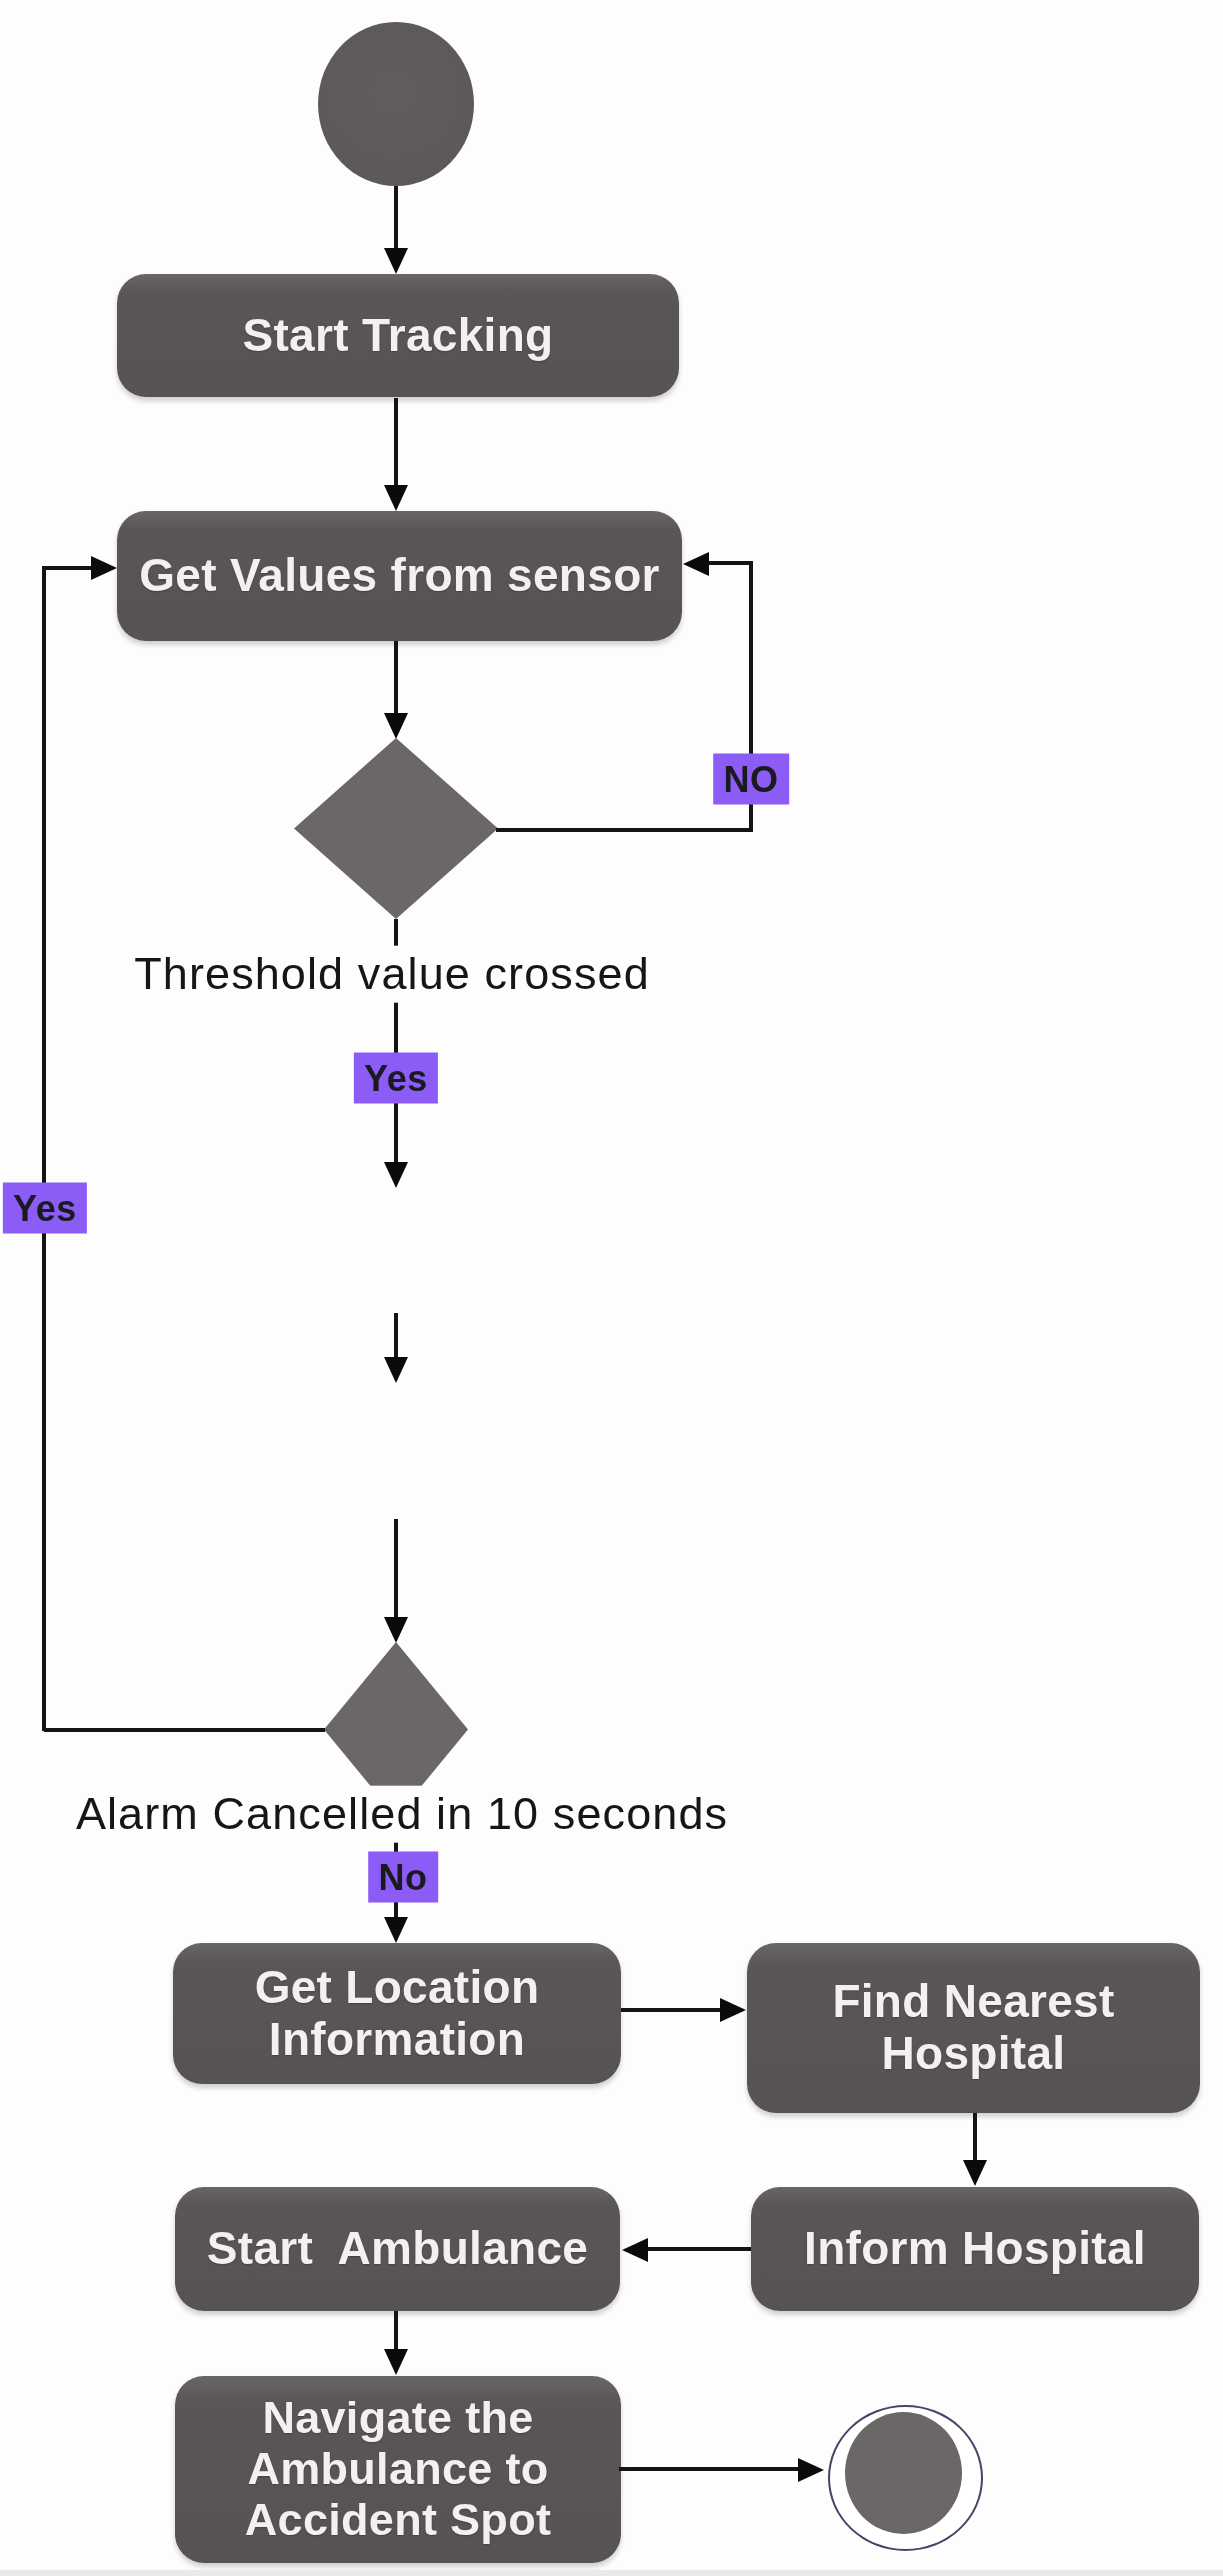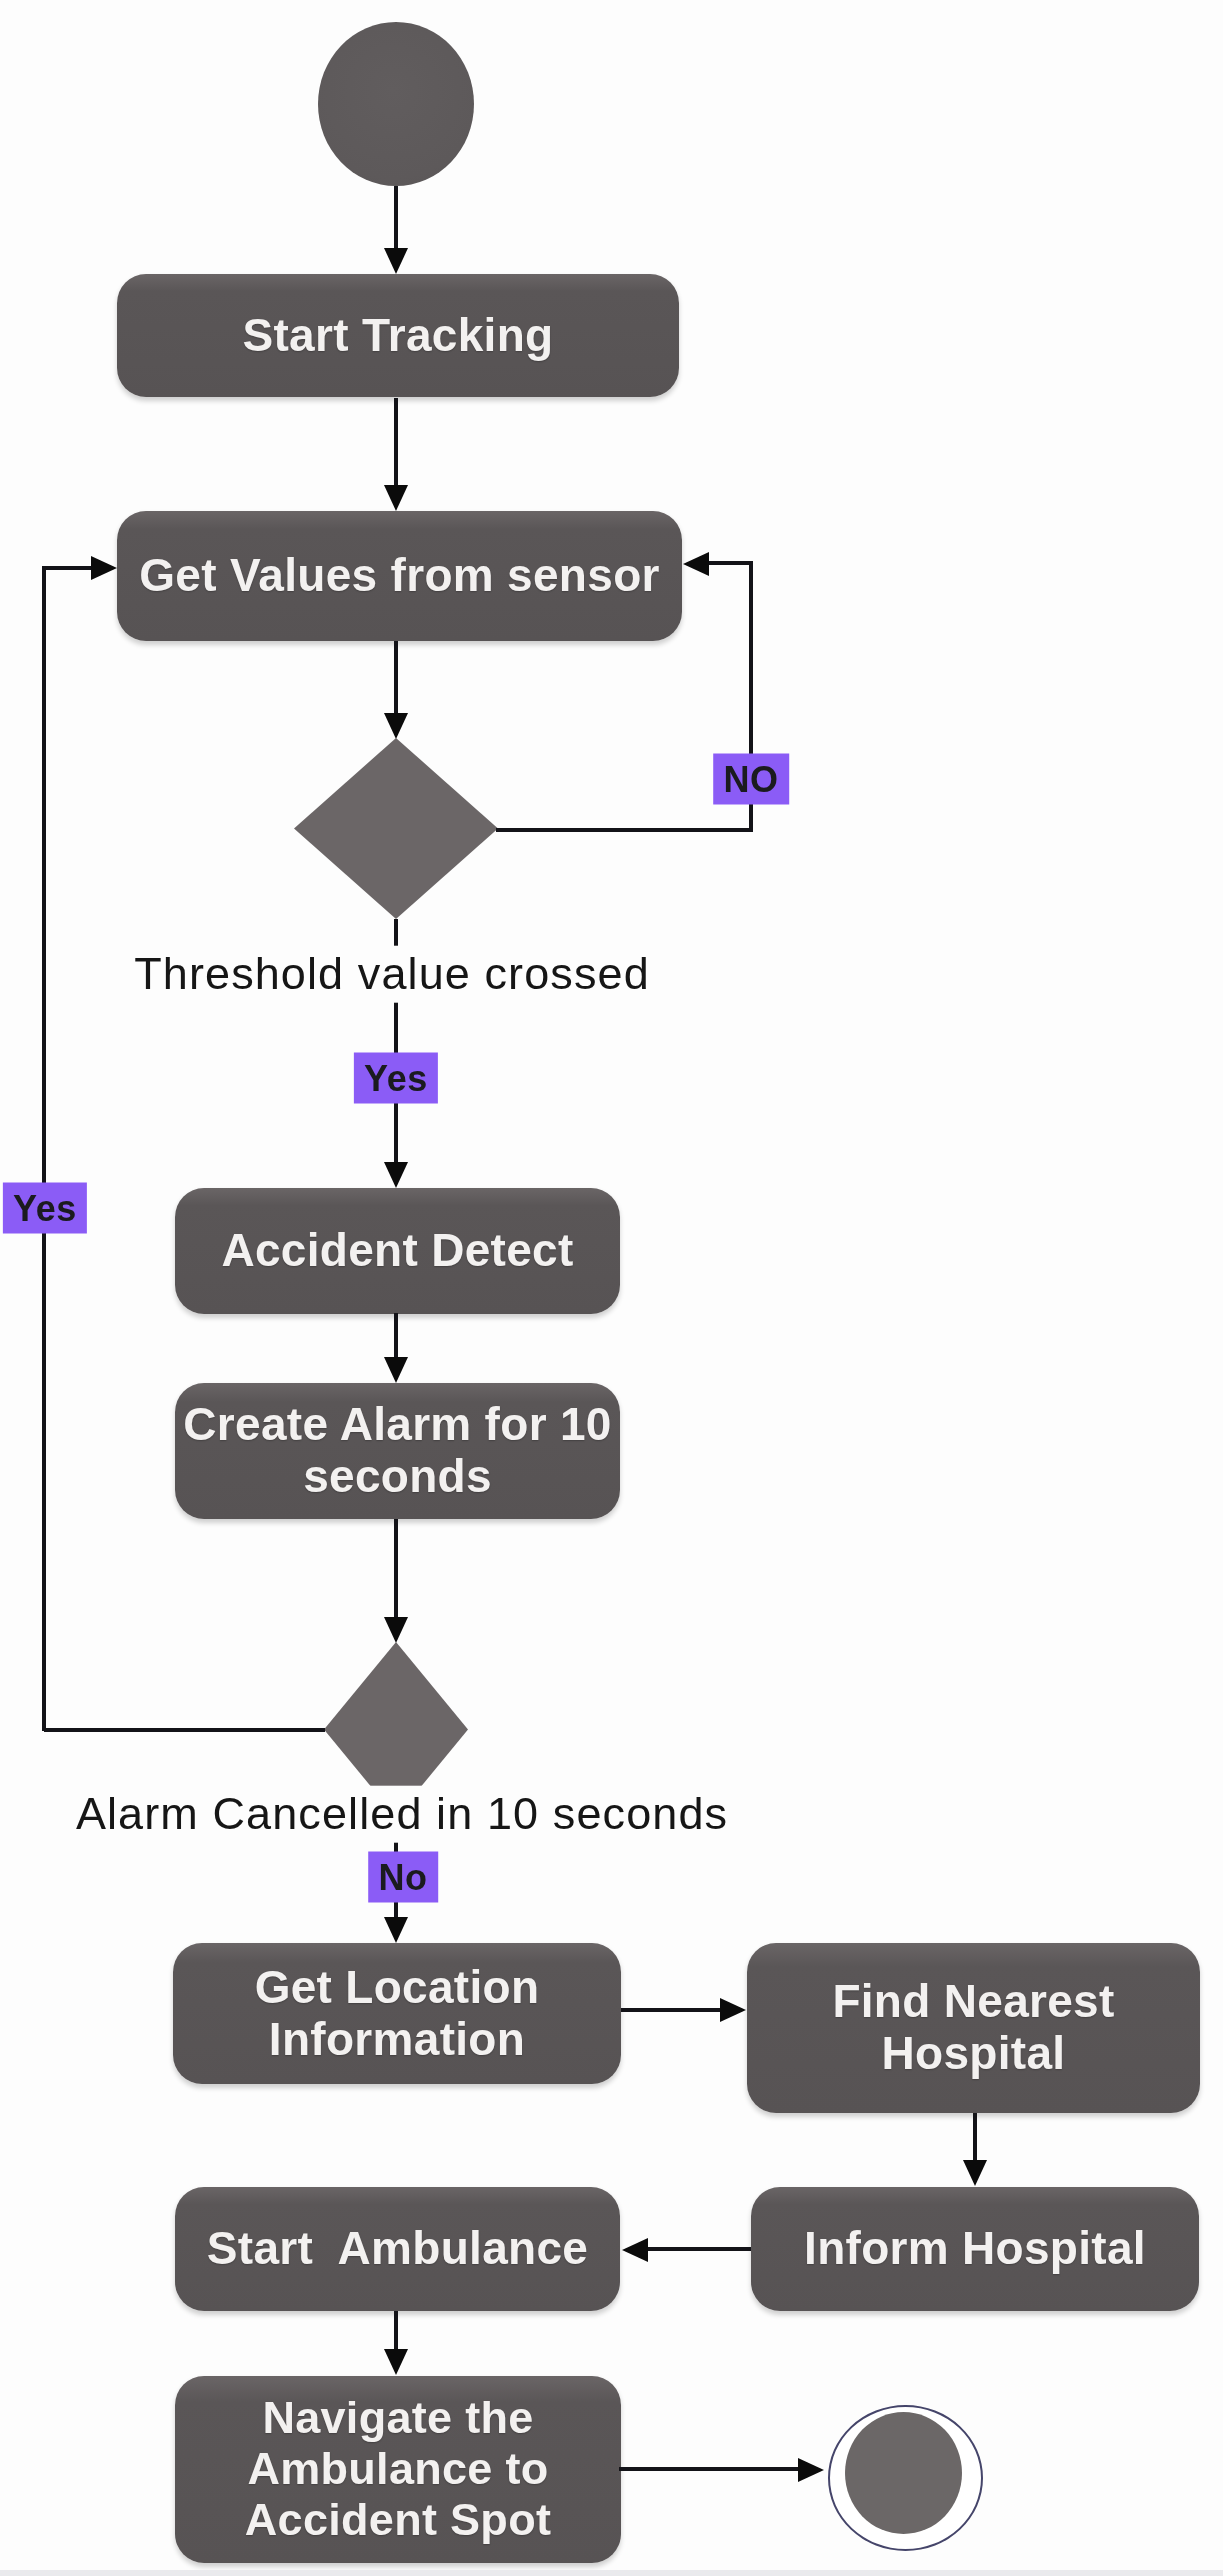--- a/index.html
+++ b/index.html
@@ -134,27 +134,24 @@
   <div class="vline" style="left:749px;top:561px;height:271px;"></div>
   <div class="hline" style="left:709px;top:561px;width:42px;"></div>
   <div class="ah-left" style="left:683px;top:552px;"></div>
   <div class="edge-label" style="left:751px;top:779px;">NO</div>
 
   <div class="vline" style="left:394px;top:919px;height:244px;"></div>
   <div class="annotation" style="left:392px;top:974px;">Threshold value crossed</div>
   <div class="edge-label" style="left:396px;top:1078px;">Yes</div>
   <div class="ah-down" style="left:384px;top:1162px;"></div>
 
-  <div class="node" id="node-accident-detect">Accident Detect</div>
 
   <div class="vline" style="left:394px;top:1313px;height:45px;"></div>
   <div class="ah-down" style="left:384px;top:1357px;"></div>
 
-  <div class="node" id="node-create-alarm">Create Alarm for 10
-seconds</div>
 
   <div class="vline" style="left:394px;top:1519px;height:100px;"></div>
   <div class="ah-down" style="left:384px;top:1617px;"></div>
 
   <div class="diamond" id="diamond-cancel"></div>
 
   <div class="hline" style="left:44px;top:1728px;width:281px;"></div>
   <div class="vline" style="left:42px;top:566px;height:1165px;"></div>
   <div class="hline" style="left:44px;top:566px;width:48px;"></div>
   <div class="ah-right" style="left:91px;top:556px;"></div>

